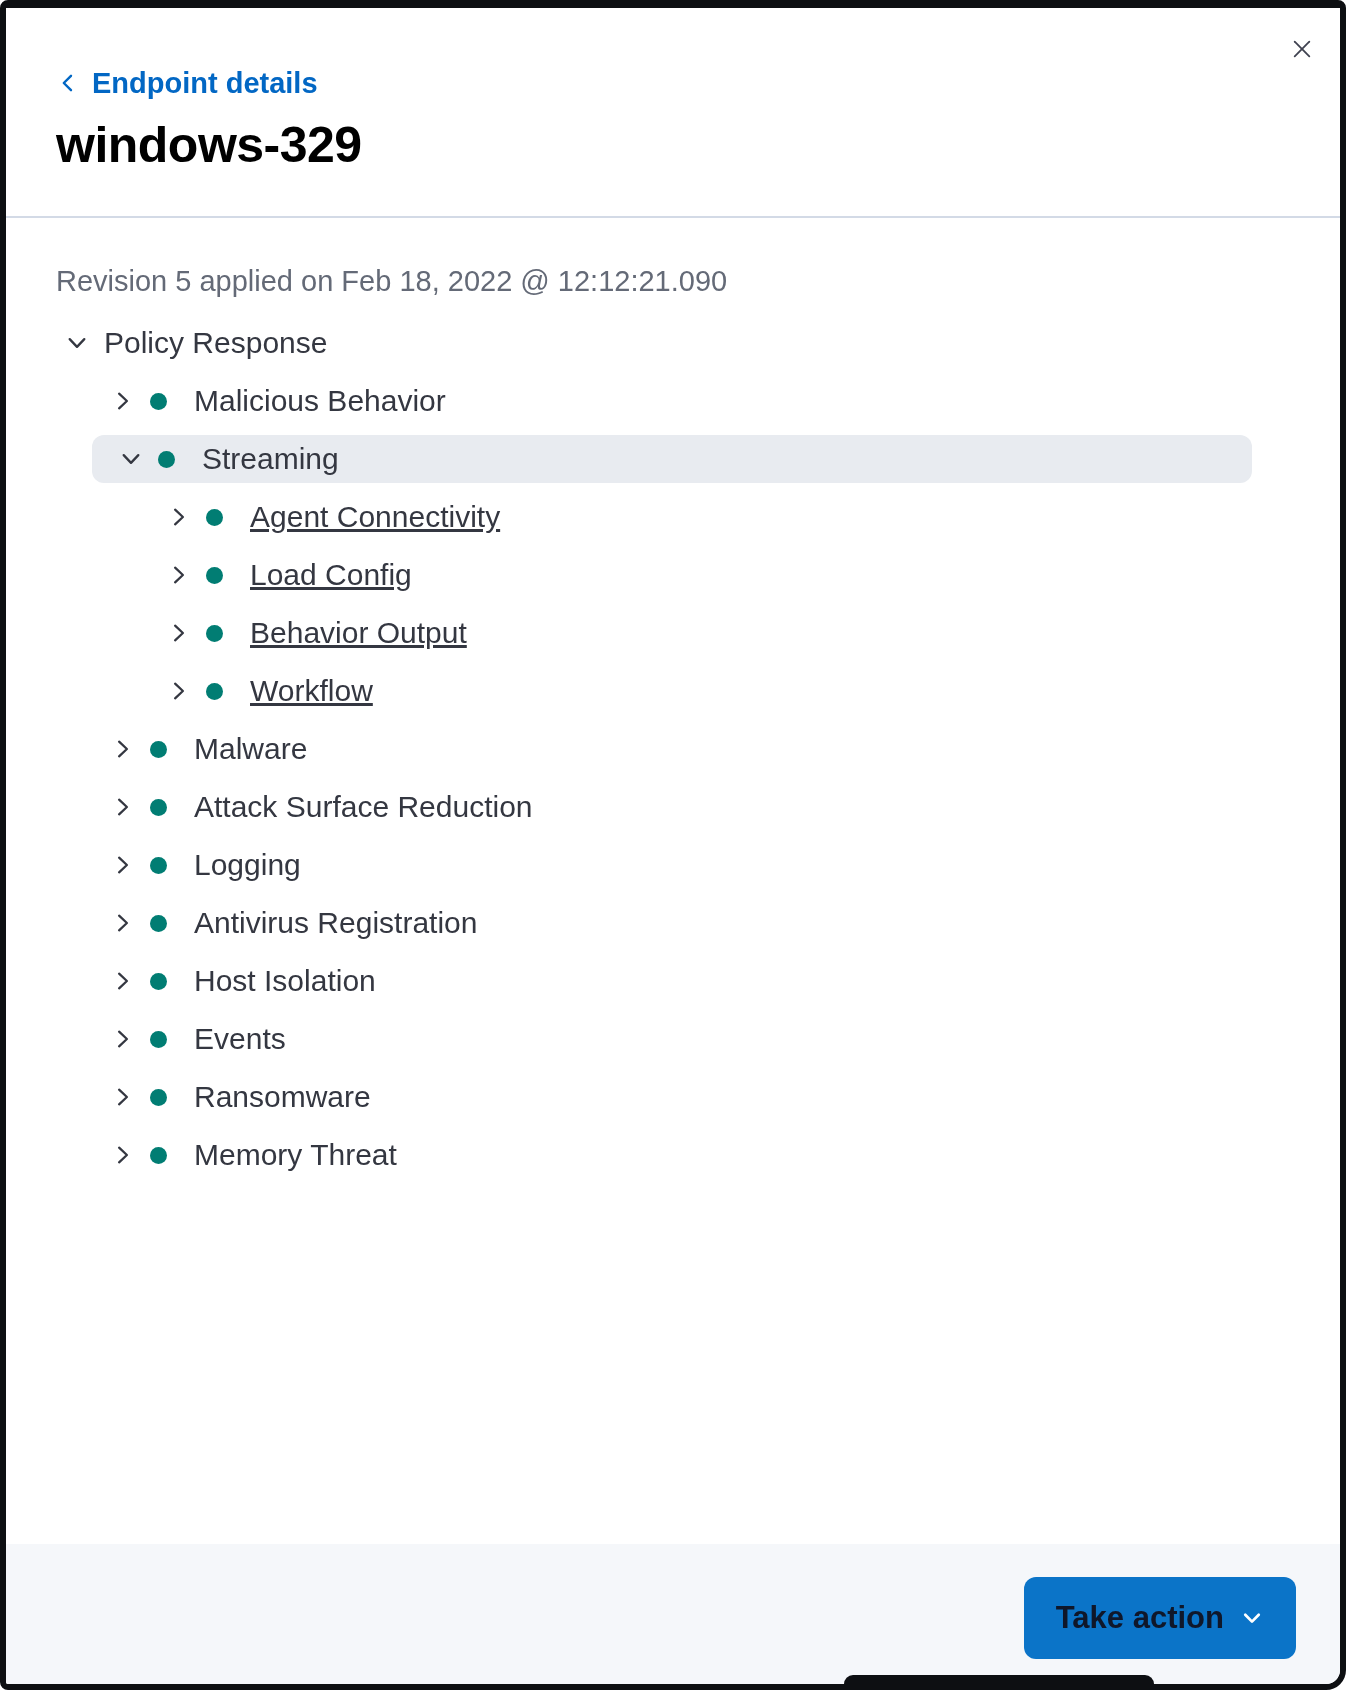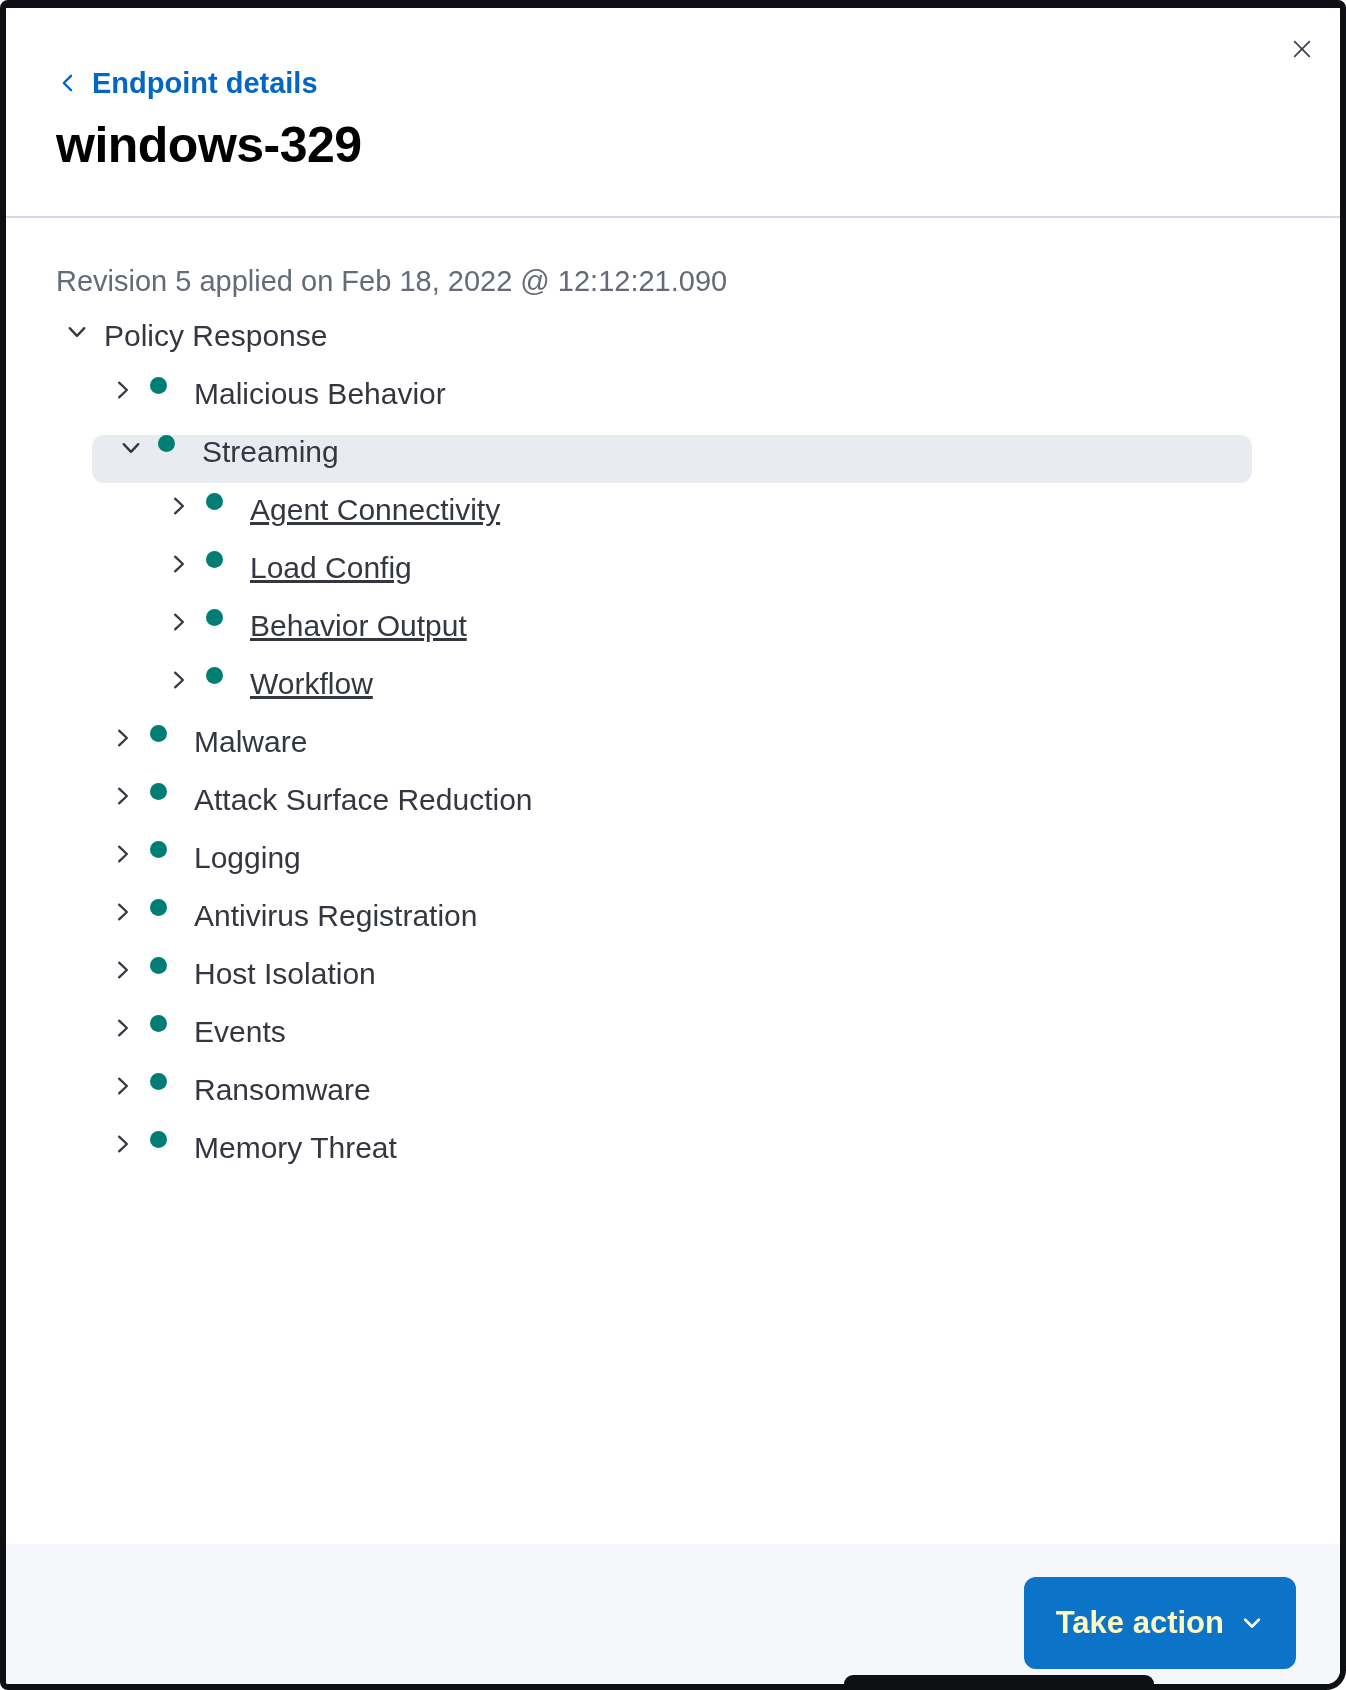--- a/index.html
+++ b/index.html
@@ -21,33 +21,33 @@
     font-size:29px;font-weight:700;line-height:30px;cursor:pointer;text-decoration:none;}
   .back-link svg{display:block;}
   .title{margin-top:20px;font-size:50px;line-height:52px;font-weight:800;color:#000000;letter-spacing:-0.5px;}
   .close-btn{position:absolute;top:18px;right:14px;width:48px;height:48px;border:none;background:transparent;
     display:flex;align-items:center;justify-content:center;cursor:pointer;border-radius:6px;}
   .divider{margin-top:45px;height:2px;background:#d3dae6;width:100%;}
   
   .body{padding:0 44px 0 0;}
   .revision{margin:48px 44px 0 50px;font-size:29px;line-height:30px;color:var(--subdued_text);}
   .tree{margin:23px 44px 0 0;}
-  .row{display:flex;height:48px;margin-bottom:10px;}
+  .row{display:flex;align-items:center;height:48px;margin-bottom:10px;}
   .row.l1{padding-left:58px;}
   .row.l2{padding-left:104px;}
   .row.l3{padding-left:160px;text-decoration:underline;}
   .row.selected{background:var(--selected_row_bg);border-radius:12px;margin-left:86px;padding-left:26px;}
   .chev{width:26px;height:26px;flex:0 0 26px;display:flex;align-items:center;justify-content:center;margin-right:14px;cursor:pointer;}
   .chev svg{width:26px;height:26px;display:block;}
   .dot{width:17px;height:17px;flex:0 0 17px;border-radius:50%;background:var(--status_teal);margin-right:27px;}
   .lbl{font-size:30px;line-height:34px;color:var(--text);white-space:nowrap;}
   
   .footer{position:absolute;left:0;right:0;bottom:0;height:140px;background:var(--footer_bg);}
-  .take-action{position:absolute;right:44px;top:33px;height:92px;padding:0 32px;
-    display:flex;align-items:center;gap:16px;background:var(--button_blue);color:#fef9c3;
+  .take-action{position:absolute;right:44px;top:33px;height:82px;padding:0 32px;
+    display:flex;align-items:center;gap:16px;background:var(--button_blue);color:#0f172a;
     border:none;border-radius:12px;font-family:inherit;font-size:31px;font-weight:700;cursor:pointer;}
   .take-action svg{display:block;}
   
   .frame-bump{position:absolute;left:838px;bottom:-6px;width:310px;height:15px;
     background:var(--frame);border-radius:9px 9px 0 0;}
 </style>
 </head>
 <body>
 
 <div class="dialog">

